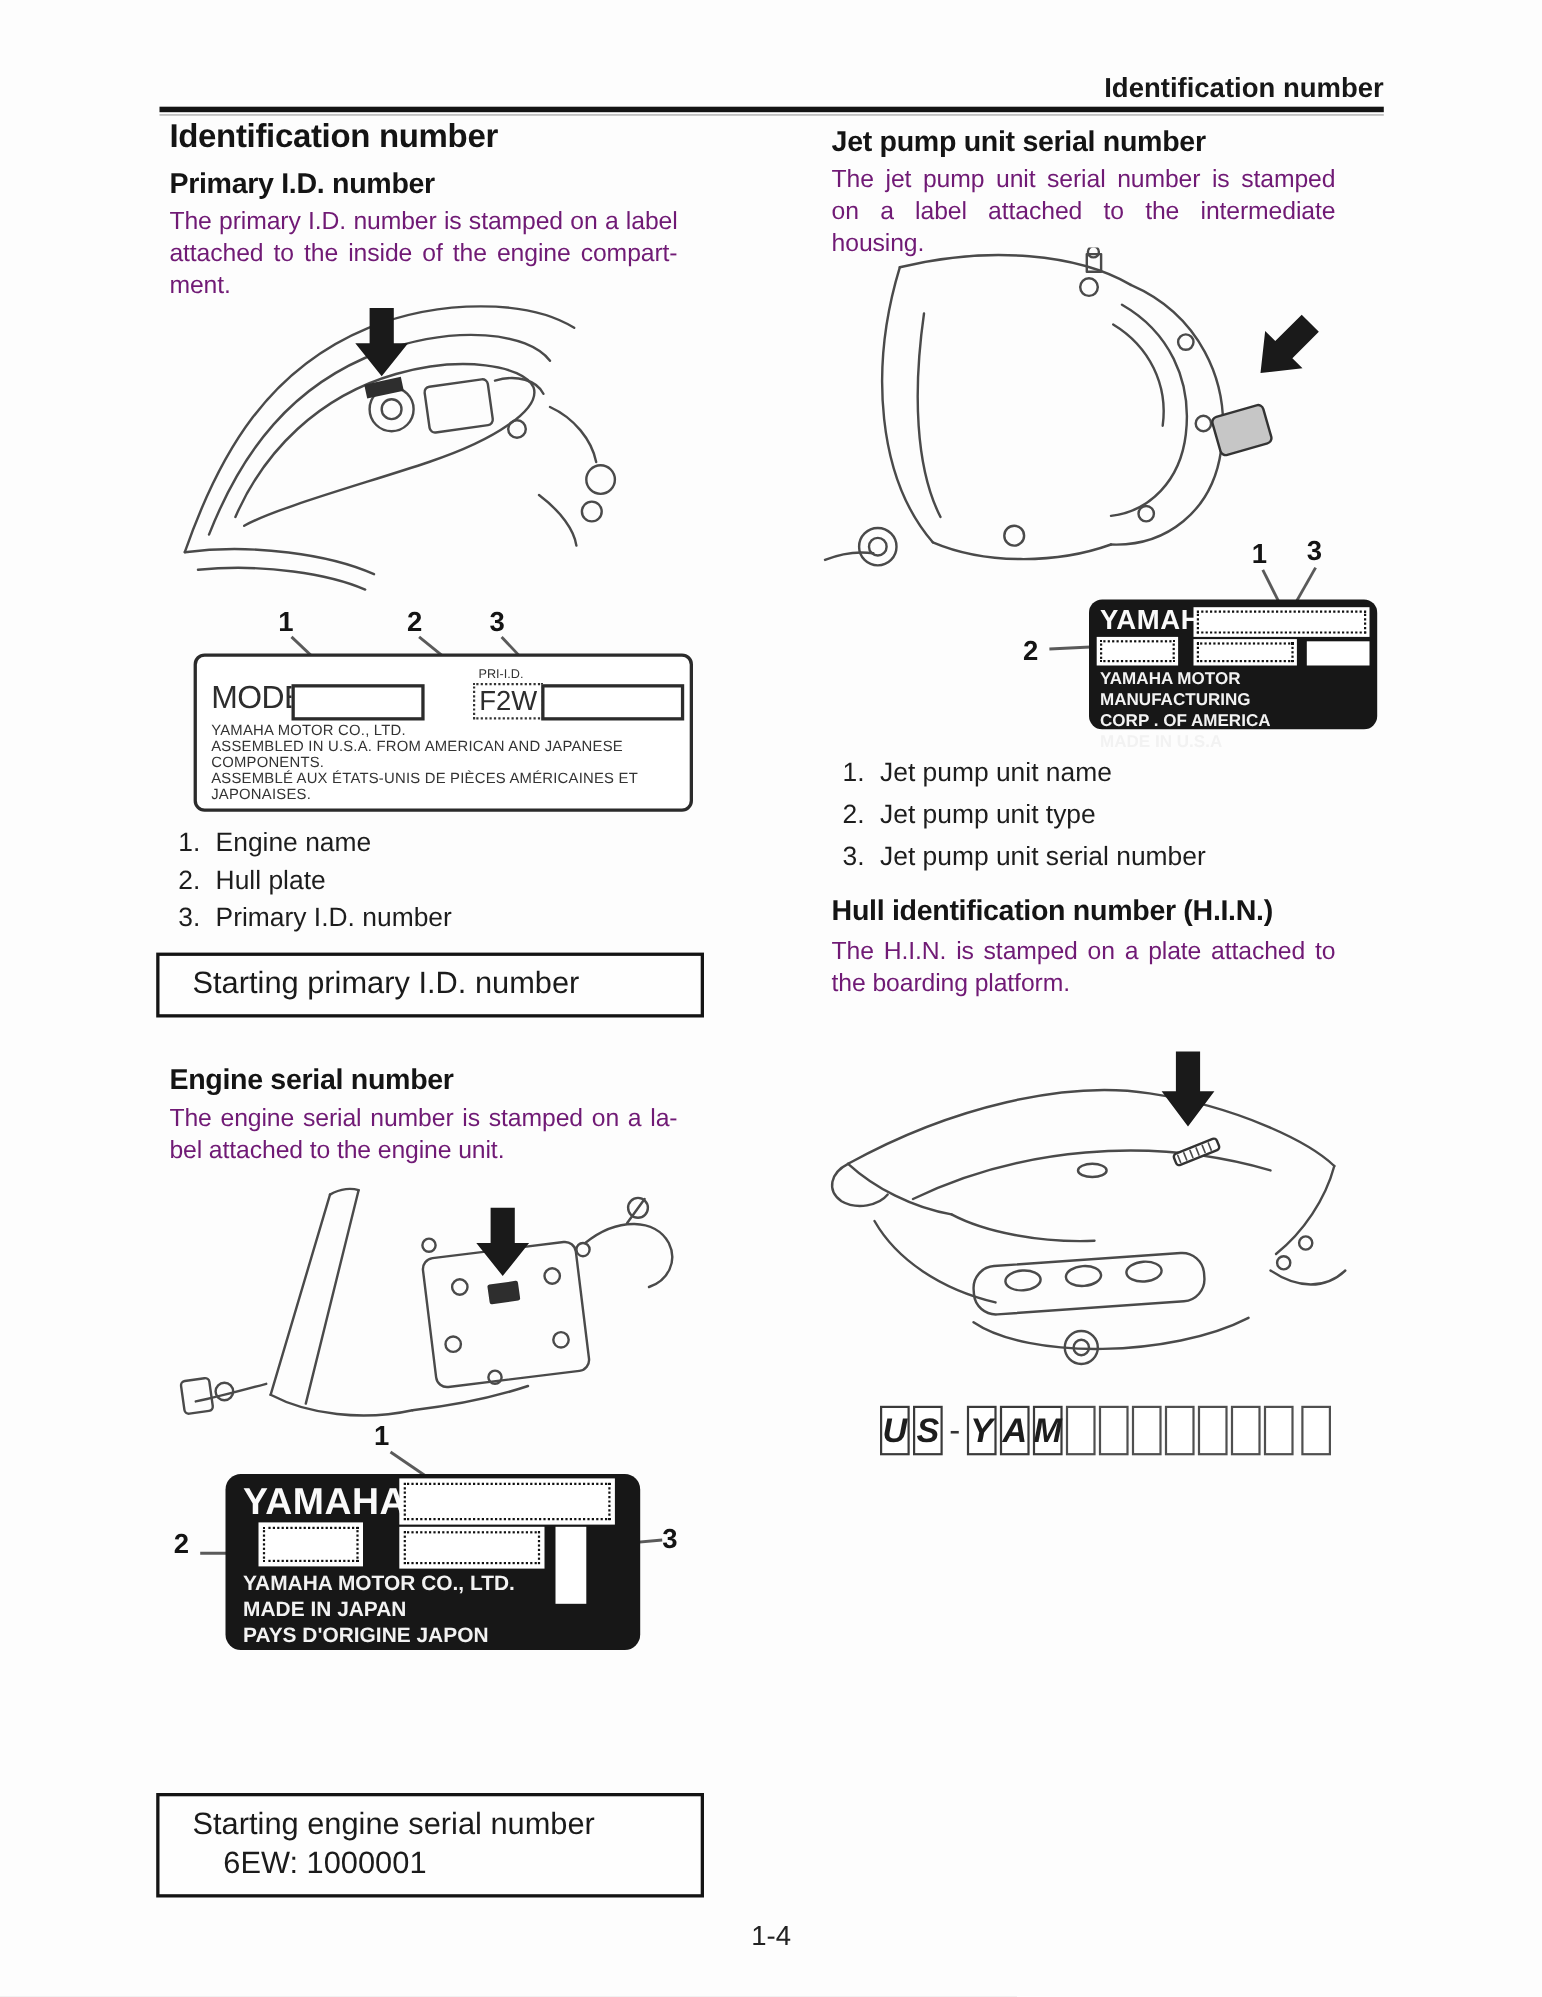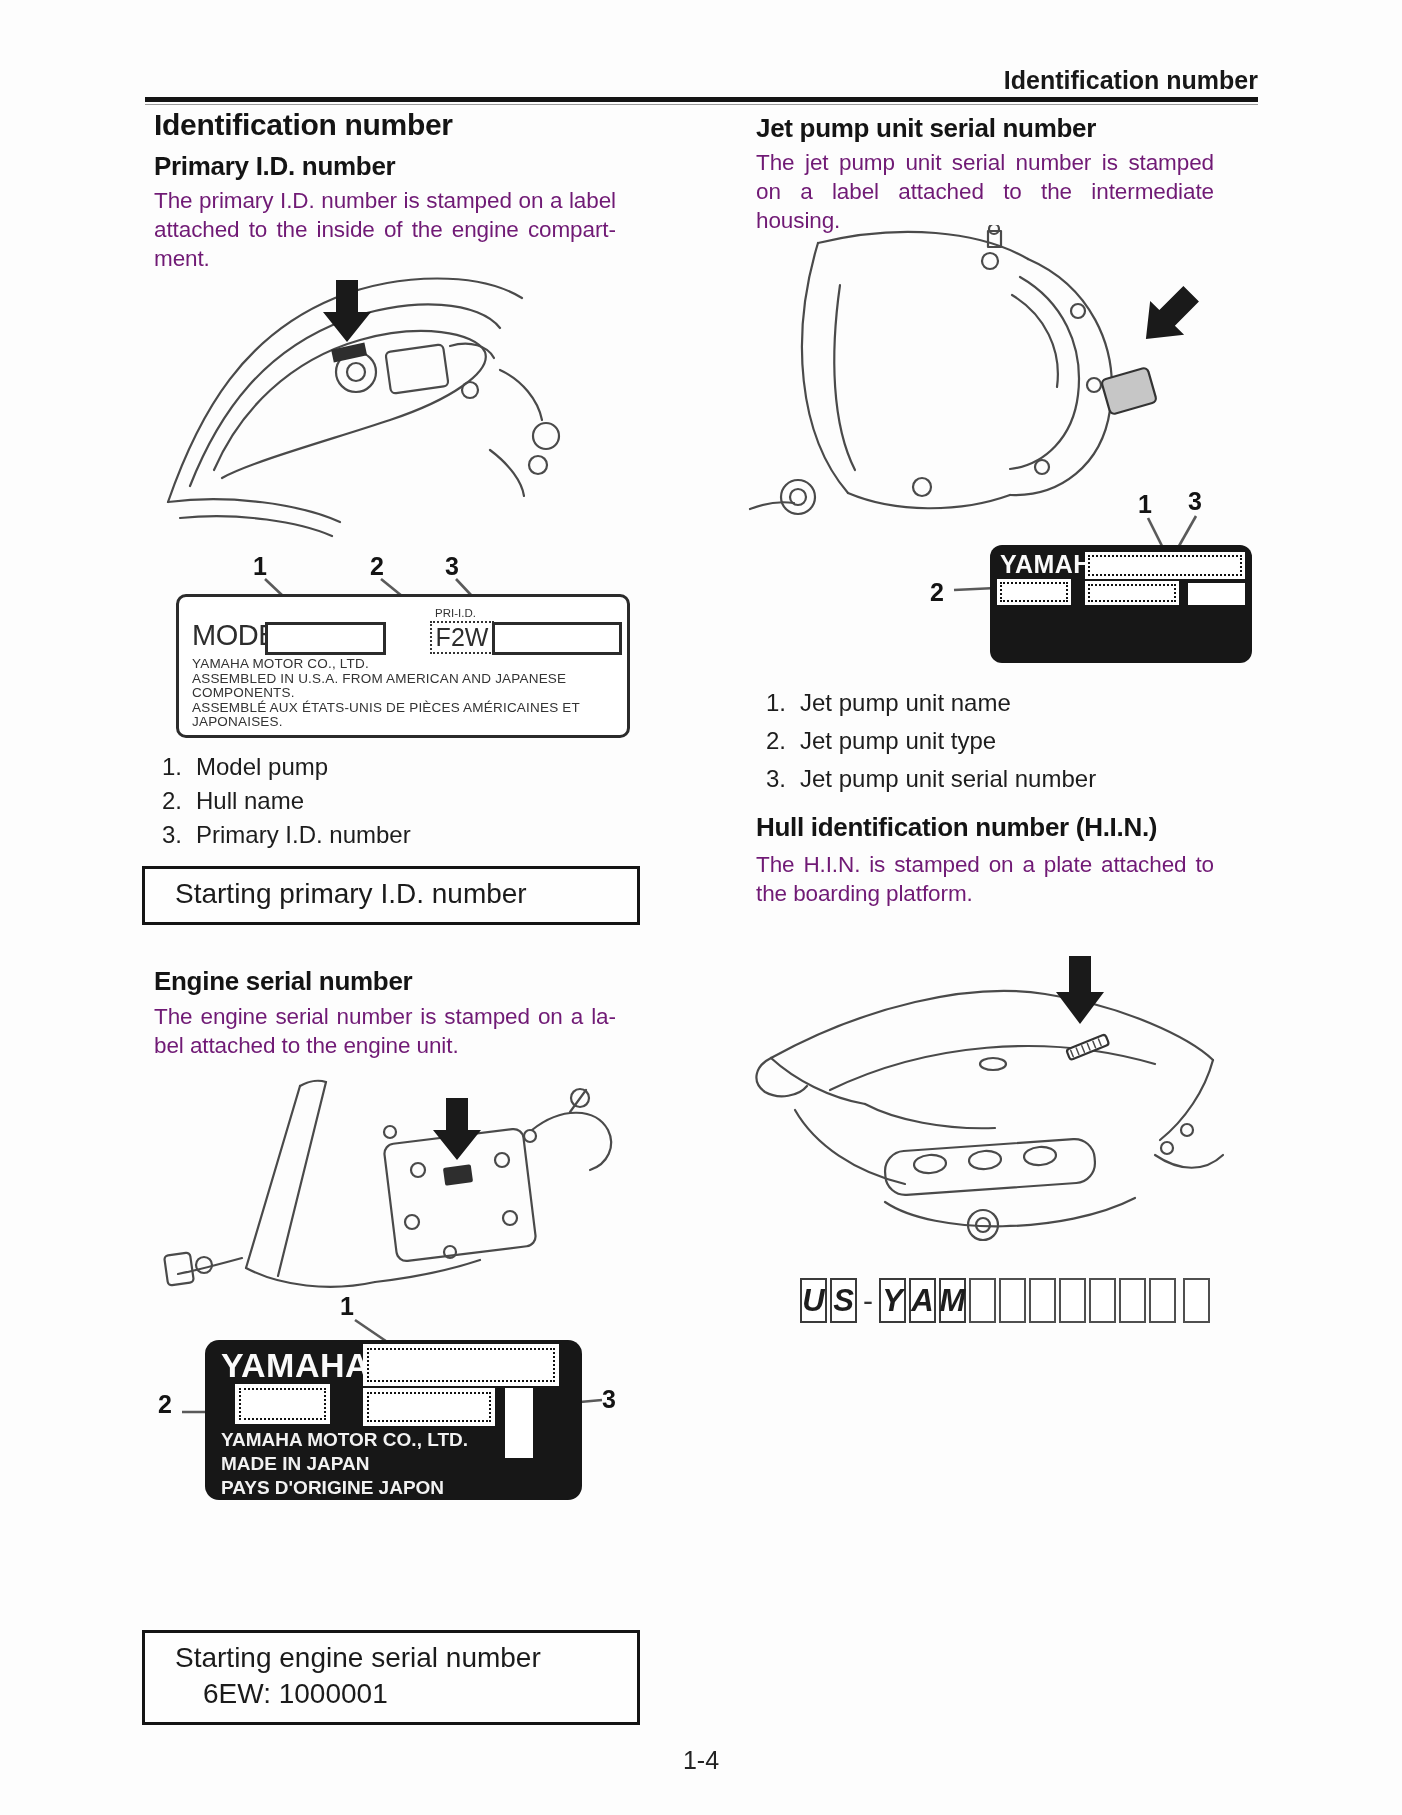--- a/index.html
+++ b/index.html
@@ -123,22 +123,22 @@
         <div>YAMAHA MOTOR CO., LTD.</div>
         <div>ASSEMBLED IN U.S.A. FROM AMERICAN AND JAPANESE</div>
         <div>COMPONENTS.</div>
         <div>ASSEMBLÉ AUX ÉTATS-UNIS DE PIÈCES AMÉRICAINES ET</div>
         <div>JAPONAISES.</div>
       </div>
     </div>
   </div>
 
   <div class="abs list" style="left:162px;top:750px;">
-    <div class="row"><span class="num">1.</span><span>Model pump</span></div>
-    <div class="row"><span class="num">2.</span><span>Hull name</span></div>
+    <div class="row"><span class="num">1.</span><span>Engine name</span></div>
+    <div class="row"><span class="num">2.</span><span>Hull plate</span></div>
     <div class="row"><span class="num">3.</span><span>Primary I.D. number</span></div>
   </div>
 
   <div class="abs startbox" style="left:142px;top:866px;width:492px;">
     <div class="sb-title">Starting primary I.D. number</div>
   </div>
 
   <div class="abs h2" style="left:154px;top:966px;">Engine serial number</div>
   <div class="abs para" style="left:154px;top:1002px;width:462px;">The engine serial number is stamped on a la­bel attached to the engine unit.</div>
 
@@ -242,20 +242,25 @@
       <div class="cutout" style="left:95px;top:7px;width:160px;height:27px;padding:3px;">
           <div class="dotted" style="border-width:2px;"></div>
         </div>
       <div class="cutout" style="left:7px;top:34px;width:74px;height:26px;padding:3px;">
           <div class="dotted" style="border-width:2px;"></div>
         </div>
       <div class="cutout" style="left:95px;top:36px;width:94px;height:24px;padding:3px;">
           <div class="dotted" style="border-width:2px;"></div>
         </div>
       <div class="wplain" style="left:198px;top:38px;width:57px;height:22px;"></div>
+      <div class="blabel-lines" style="left:10px;top:63px;font-size:15.5px;line-height:19px;">
+        <div>YAMAHA MOTOR MANUFACTURING</div>
+        <div>CORP . OF AMERICA</div>
+        <div>MADE IN U.S.A</div>
+      </div>
     </div>
   </div>
 
   <div class="abs list" style="left:766px;top:684px;line-height:38px;">
     <div class="row"><span class="num">1.</span><span>Jet pump unit name</span></div>
     <div class="row"><span class="num">2.</span><span>Jet pump unit type</span></div>
     <div class="row"><span class="num">3.</span><span>Jet pump unit serial number</span></div>
   </div>
 
   <div class="abs para" style="left:756px;top:850px;width:458px;">The H.I.N. is stamped on a plate attached to the boarding platform.</div>

